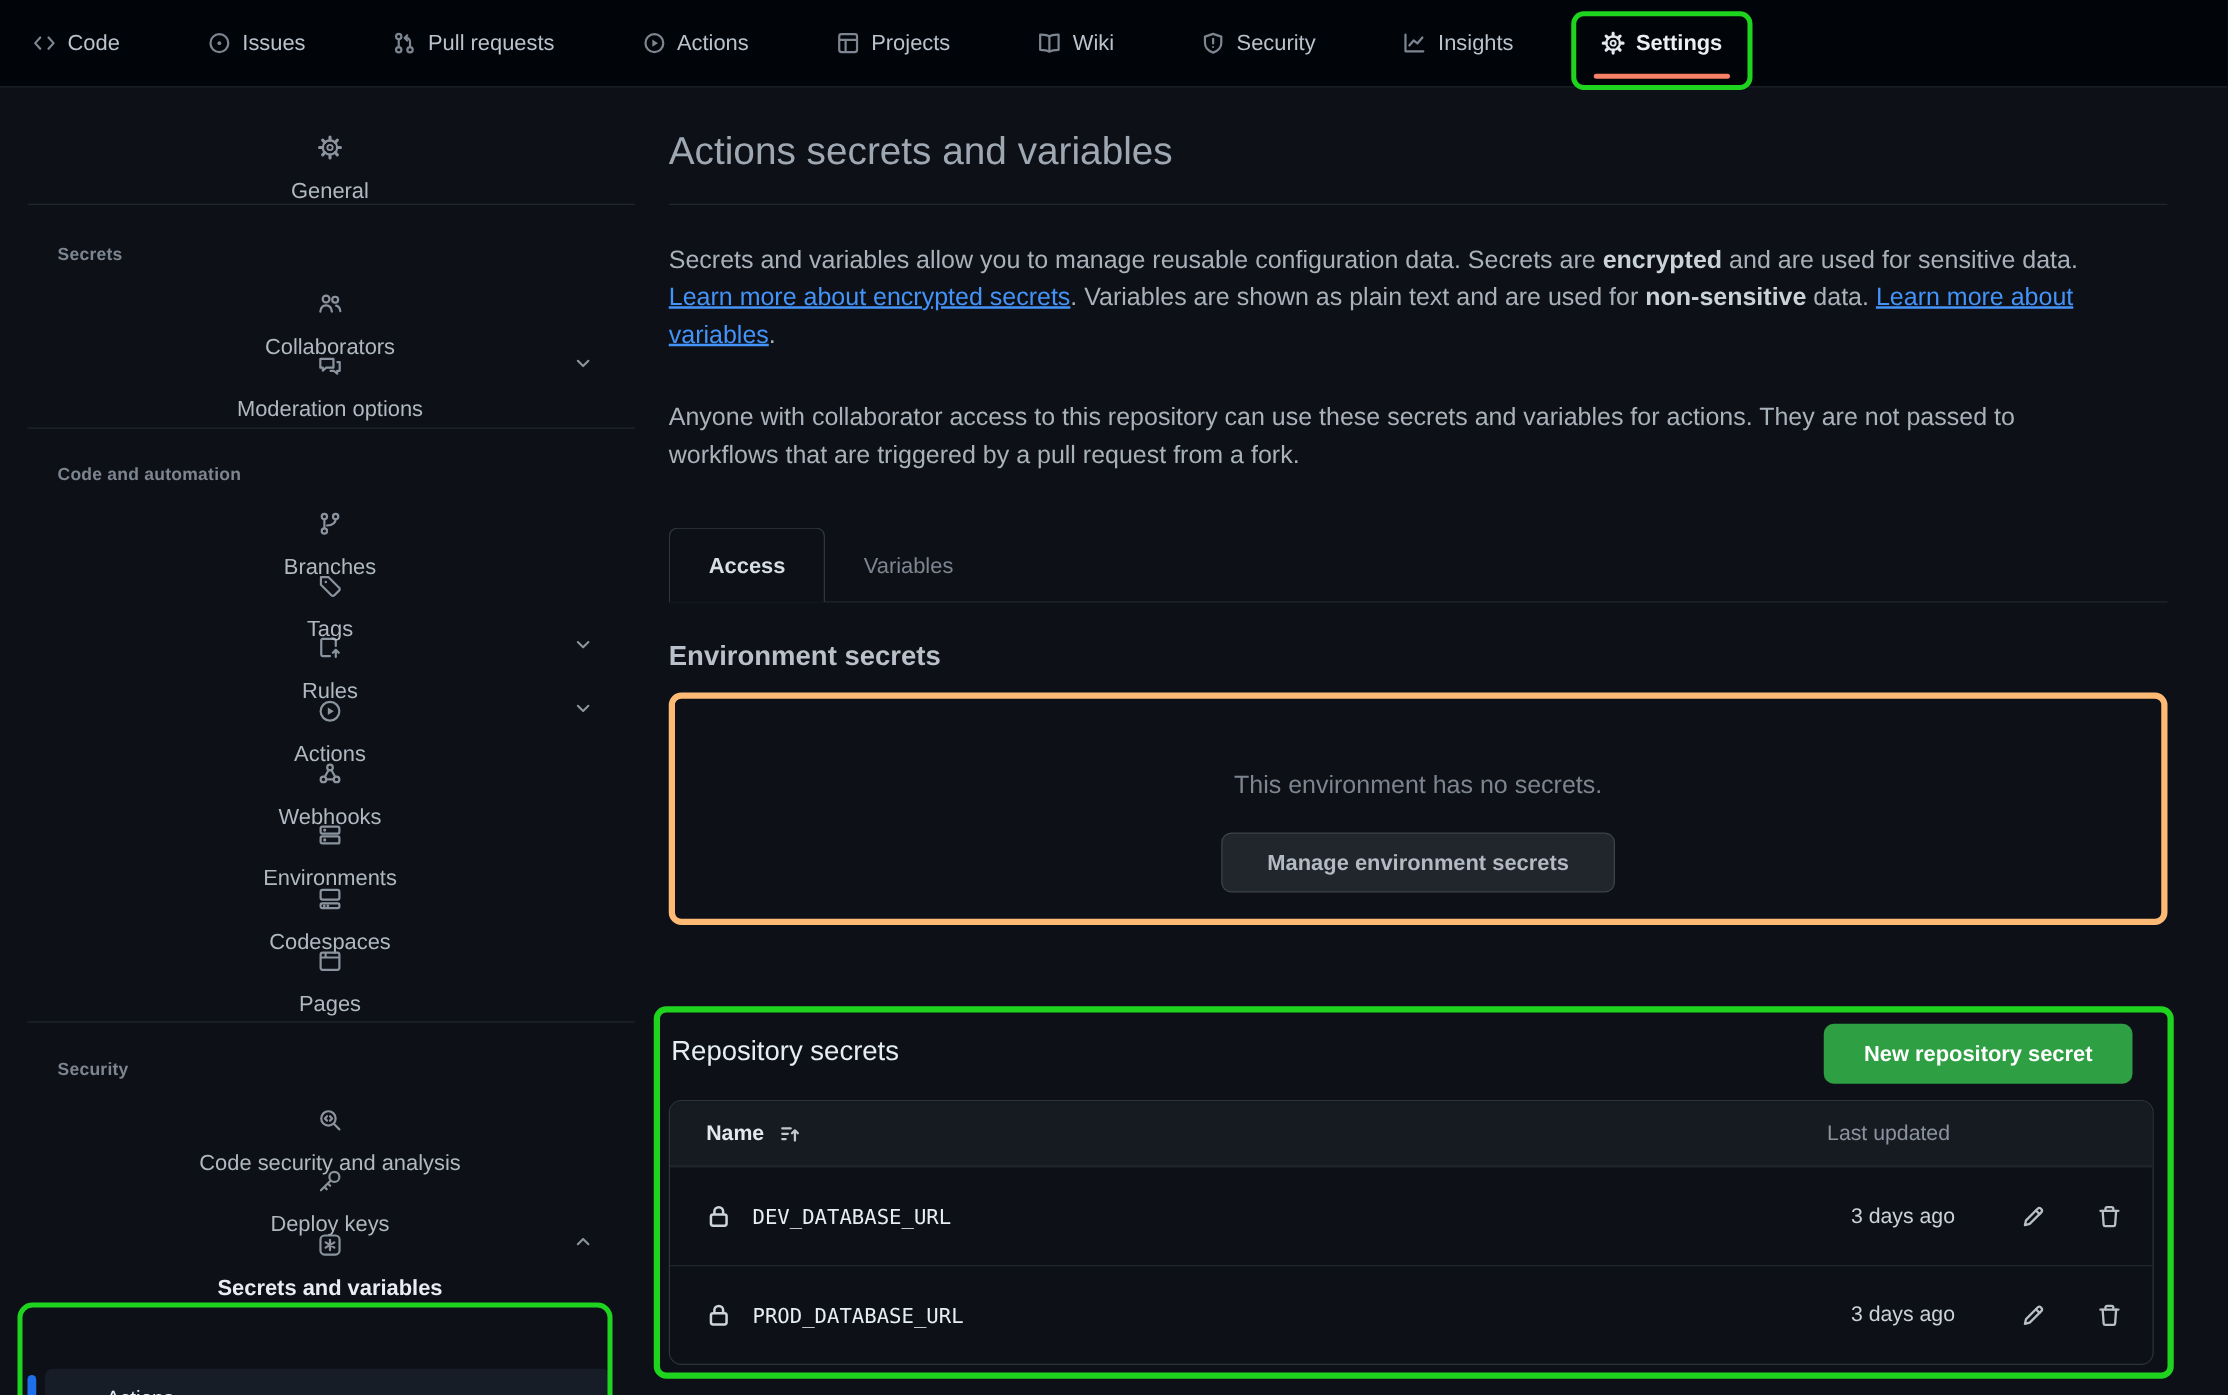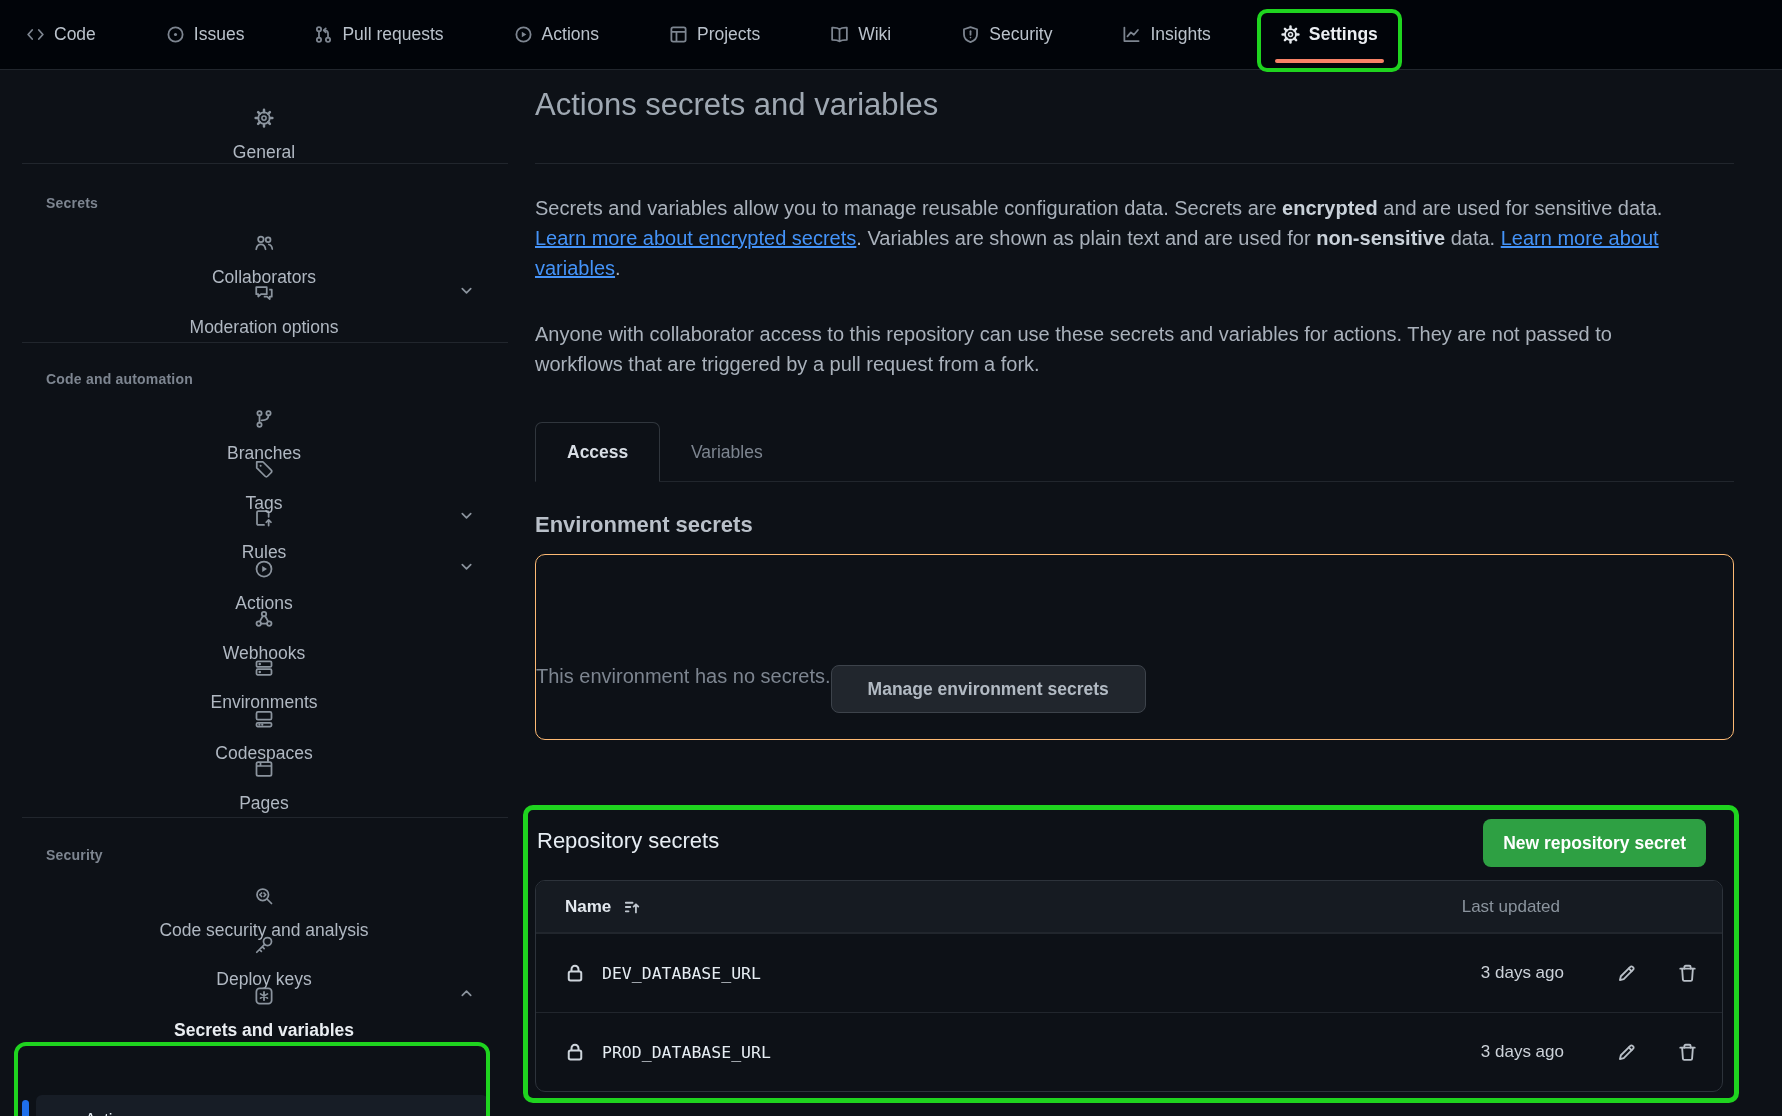--- a/index.html
+++ b/index.html
@@ -44,21 +44,21 @@
   
   .t-general{top:45px} .t-collab{top:170px} .t-moder{top:220px}
   .t-branches{top:346px} .t-tags{top:396px} .t-rules{top:445px} .t-actions{top:496px}
   .t-webhooks{top:546px} .t-envs{top:595px} .t-codespaces{top:646px} .t-pages{top:696px}
   .t-codesec{top:823px} .t-deploy{top:872px} .t-secrets{top:923px}
   .h-access{top:132px} .h-codeauto{top:308px} .h-security{top:784px}
   .d-1{top:100px} .d-2{top:279px} .d-3{top:754px}
 
   
   .main { position:absolute; top:63px; left:0; width:1782px; height:1053px; }
-  .page-title { position:absolute; left:535px; top:24px; font-size:31px; font-weight:400;
+  .page-title { position:absolute; left:535px; top:40px; font-size:31px; font-weight:400;
                 color:#9fa8b2; }
   .title-rule { position:absolute; left:535px; top:100px; width:1199px; height:1px;
                 background:#21262d; }
   .para { position:absolute; left:535px; width:1155px; font-size:20px; line-height:30px;
           color:#a9b1bb; }
   .p1 { top:130px; } .p2 { top:256px; }
   .para b { font-weight:700; color:#c9d1d9; }
   .para a { text-decoration:underline; cursor:pointer; }
 
   .tabs { position:absolute; left:535px; top:359px; width:1199px; height:60px;
@@ -68,33 +68,33 @@
                 border:1px solid #30363d; border-bottom:1px solid #0d1117;
                 border-radius:7px 7px 0 0; font-size:17.5px; font-weight:600;
                 color:#d8dee5; z-index:2; cursor:pointer; }
   .tab-inactive { position:absolute; left:128px; top:0; height:60px; padding:0 28px;
                   display:flex; align-items:center; font-size:17.5px; color:#7d8590;
                   cursor:pointer; }
 
   .env-heading { position:absolute; left:535px; top:449px; font-size:22px; font-weight:700;
                  color:#b9c0c9; }
   .env-box { position:absolute; left:535px; top:491px; width:1199px; height:186px;
-             border:1px solid #fdba74; border-radius:10px;
-             display:flex; flex-direction:row; align-items:center; padding-top:58px; }
+             border:5px solid #fdba74; border-radius:10px;
+             display:flex; flex-direction:column; align-items:center; padding-top:58px; }
   .env-empty { font-size:20px; color:#7d8590; }
   .btn-secondary { margin-top:26px; height:48px; padding:0 36px; display:flex;
                    align-items:center; background:#21262d; border:1px solid #3d434b;
                    border-radius:8px; font-size:17.5px; font-weight:600; color:#b2bac3;
                    cursor:pointer; font-family:"Liberation Sans", sans-serif; }
 
   .annot-repo { position:absolute; left:523px; top:742px; width:1216px; height:298px;
                 border:5px solid; border-radius:10px; pointer-events:none; z-index:4; }
   .repo-heading { position:absolute; left:537px; top:765px; font-size:22px; font-weight:400;
                   color:#e6edf3; }
-  .btn-primary { position:absolute; top:756px; right:76px; height:48px; padding:0 20px;
+  .btn-primary { position:absolute; top:756px; right:76px; height:48px; padding:0 32px;
                  display:flex; align-items:center; border:none; border-radius:8px;
                  font-size:17.5px; font-weight:600; color:#ffffff; cursor:pointer;
                  font-family:"Liberation Sans", sans-serif; }
 
   .secrets-table { position:absolute; left:535px; top:817px; width:1188px; height:212px;
                    border:1px solid #2d333b; border-radius:10px; overflow:hidden;
                    background:#0d1117; }
   .tbl-header { height:52px; background:#161b22; border-bottom:1px solid #21262d;
                 display:flex; align-items:center; padding:0 162px 0 29px; }
   .tbl-name-h { font-size:17px; font-weight:700; color:#e2e8ee; }

